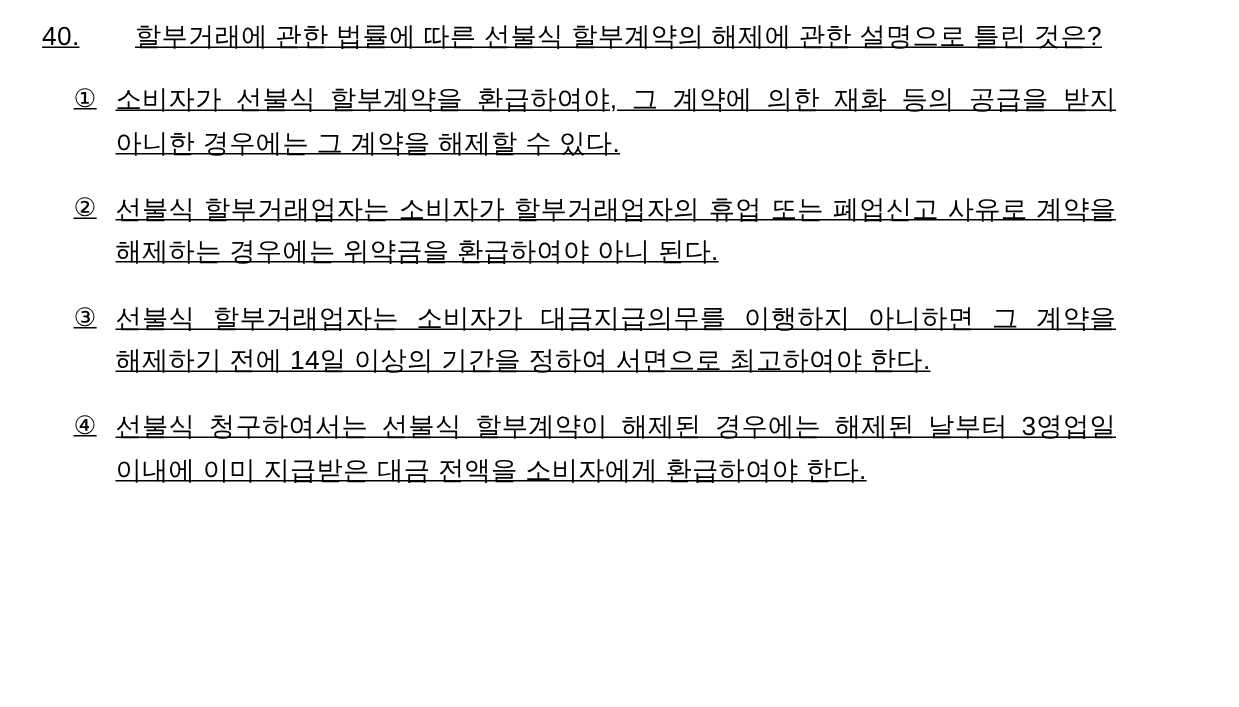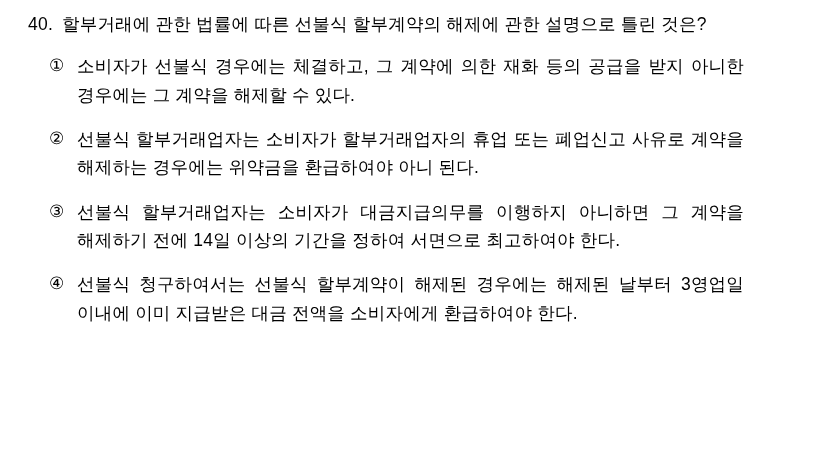--- a/index.html
+++ b/index.html
@@ -13,20 +13,21 @@
     font-family: "Liberation Sans", sans-serif;
     color: #000000;
     overflow: hidden;
   }
   .page {
     position: relative;
     width: 808px;
     height: 471px;
     box-sizing: border-box;
     padding: 10px 30px 0 22px;
+    text-decoration: underline;
   }
   .question {
     display: flex;
     align-items: flex-start;
     font-size: 17.5px;
     line-height: 1.62;
     letter-spacing: 0.2px;
   }
   .q-number {
     flex: 0 0 auto;
@@ -35,20 +36,21 @@
     padding-right: 9px;
     box-sizing: border-box;
     white-space: nowrap;
   }
   .q-text {
     flex: 1 1 auto;
     text-align: justify;
     text-justify: inter-character;
     word-break: keep-all;
     padding-right: 10px;
+    margin-left: 28px;
   }
   .choices {
     margin-top: 14px;
     padding-left: 27px;
   }
   .choice {
     display: flex;
     align-items: flex-start;
     font-size: 17.5px;
     line-height: 1.62;
@@ -80,21 +82,21 @@
 
   <div class="question">
     <div class="q-number">40.</div>
     <div class="q-text">할부거래에 관한 법률에 따른 선불식 할부계약의 해제에 관한 설명으로 틀린 것은?</div>
   </div>
 
   <div class="choices">
 
     <div class="choice">
       <div class="c-marker">①</div>
-      <div class="c-text">소비자가 선불식 경우에는 체결하고, 그 계약에 의한 재화 등의 공급을 받지 아니한 경우에는 그 계약을 해제할 수 있다.</div>
+      <div class="c-text">소비자가 선불식 할부계약을 환급하여야, 그 계약에 의한 재화 등의 공급을 받지 아니한 경우에는 그 계약을 해제할 수 있다.</div>
     </div>
 
     <div class="choice">
       <div class="c-marker">②</div>
       <div class="c-text">선불식 할부거래업자는 소비자가 할부거래업자의 휴업 또는 폐업신고 사유로 계약을 해제하는 경우에는 위약금을 환급하여야 아니 된다.</div>
     </div>
 
     <div class="choice">
       <div class="c-marker">③</div>
       <div class="c-text">선불식 할부거래업자는 소비자가 대금지급의무를 이행하지 아니하면 그 계약을 해제하기 전에 14일 이상의 기간을 정하여 서면으로 최고하여야 한다.</div>

